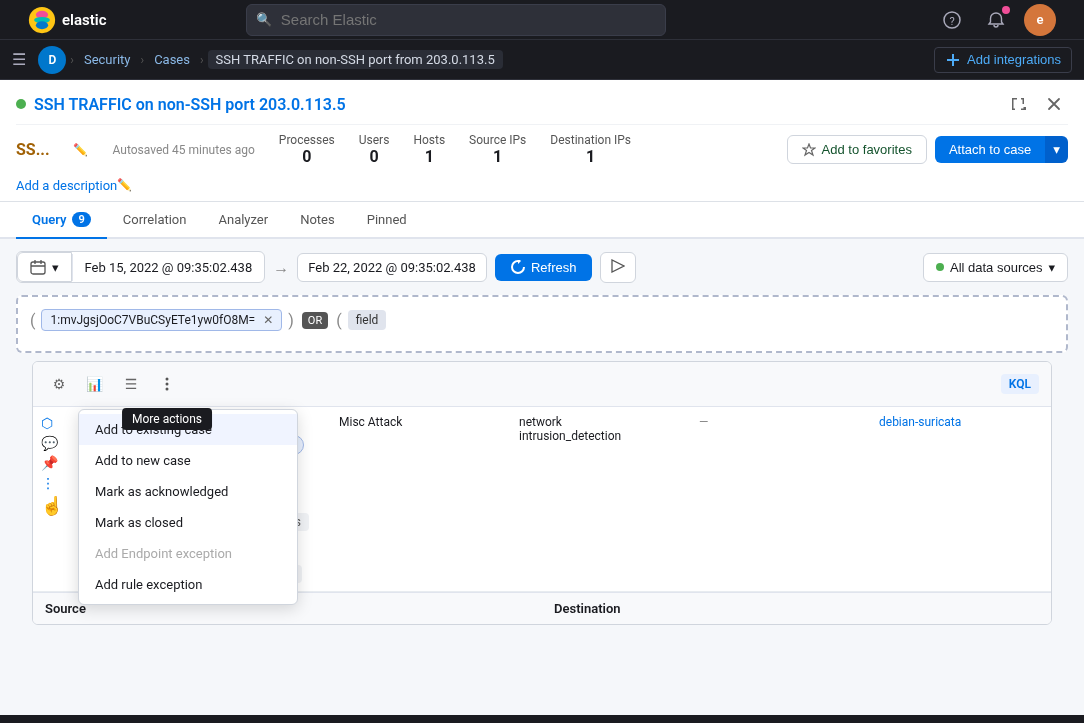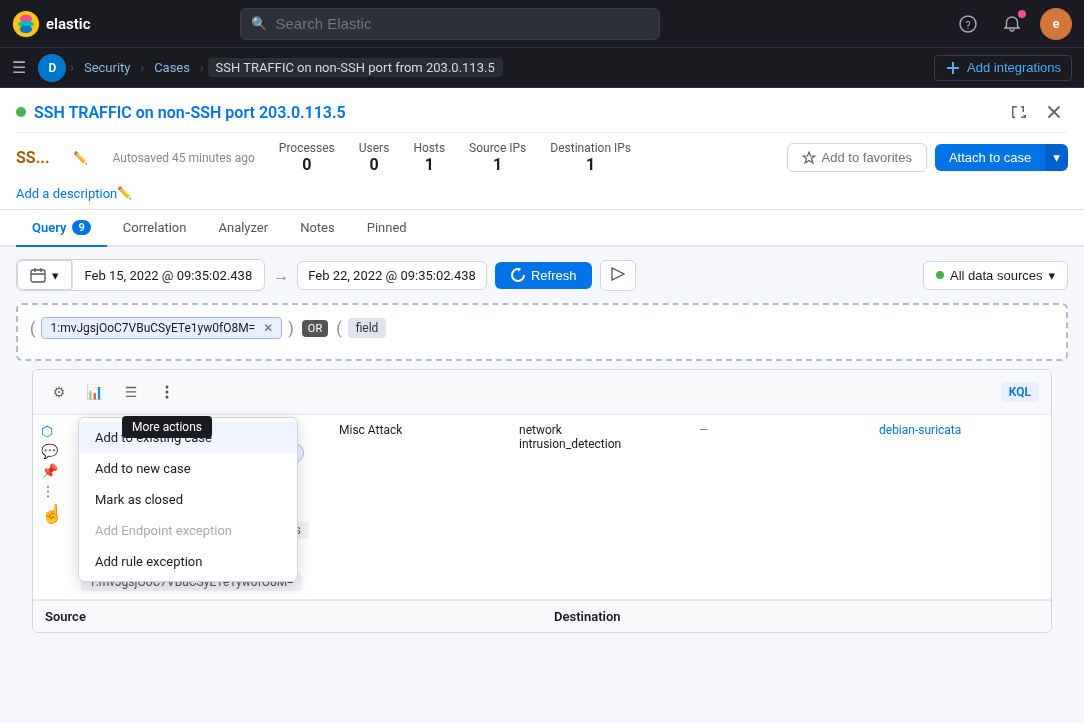--- a/index.html
+++ b/index.html
@@ -1,21 +1,21 @@
 <!DOCTYPE html>
 <html><head>
   <meta charset="utf-8">
   <style>
     * { box-sizing: border-box; margin: 0; padding: 0; }
     body { font-family: -apple-system, BlinkMacSystemFont, 'Segoe UI', Roboto, sans-serif; font-size: 14px; background: #1a1b20; color: #d4dae5; overflow: hidden; }
 
     
     .top-nav {
-      display: flex; align-items: center; height: 48px; background: #1a1b20;
-      padding: 0 12px; border-bottom: 1px solid #2e3039; gap: 8px;
+      display: flex; align-items: center; height: 40px; background: #1a1b20;
+      padding: 0 28px; border-bottom: 1px solid #2e3039; gap: 8px;
     }
     .elastic-logo { display: flex; align-items: center; gap: 6px; font-size: 15px; font-weight: 600; color: #fff; cursor: pointer; }
     .elastic-logo-icon { width: 28px; height: 28px; }
     .search-bar {
       flex: 1; max-width: 420px; margin: 0 auto;
       background: #2e3039; border: 1px solid #3a3d4a; border-radius: 6px;
       display: flex; align-items: center; padding: 0 10px; height: 32px; gap: 8px;
     }
     .search-bar input { background: none; border: none; outline: none; color: #aab; font-size: 15px; flex: 1; }
     .search-icon { color: #888; font-size: 13px; }
@@ -62,21 +62,21 @@
     .title-short { font-size: 16px; font-weight: 700; color: #a16207; }
     .edit-icon-sm { color: #0073e6; cursor: pointer; font-size: 12px; }
     .autosaved { font-size: 12px; color: #888; }
     .stat-item { text-align: center; }
     .stat-label { font-size: 12px; color: #555; }
     .stat-value { font-size: 16px; font-weight: 700; color: #1a1b20; }
     .action-buttons { display: flex; gap: 8px; margin-left: auto; align-items: center; }
     .btn-favorites {
       display: flex; align-items: center; gap: 6px; padding: 6px 14px;
       border: 1px solid #d0d5dd; border-radius: 6px; background: #fff;
-      color: #737373; font-size: 13px; cursor: pointer;
+      color: #14532d; font-size: 13px; cursor: pointer;
     }
     .btn-attach {
       display: flex; align-items: center; gap: 6px; padding: 6px 14px;
       background: #0073e6; color: #fff; border: none; border-radius: 6px;
       font-size: 13px; cursor: pointer;
     }
     .btn-attach-caret { padding: 6px 8px; background: #0060cc; border-radius: 0 6px 6px 0; color: #fff; cursor: pointer; border: none; }
 
     .add-desc { font-size: 13px; color: #0073e6; cursor: pointer; padding: 4px 0 8px; display: flex; align-items: flex-start; }
 
@@ -467,20 +467,21 @@
         <div class="source-dest-bar">
           <div>Source</div>
           <div>Destination</div>
         </div>
       </div>
 
       <div style="position:absolute;top:48px;left:62px;z-index:100;">
         <div class="dropdown-menu">
           <div class="dropdown-item highlighted">Add to existing case</div>
           <div class="dropdown-item">Add to new case</div>
+          <div class="dropdown-item">Mark as acknowledged</div>
           <div class="dropdown-item">Mark as closed</div>
           <div class="dropdown-item disabled">Add Endpoint exception</div>
           <div class="dropdown-item">Add rule exception</div>
         </div>
       </div>
     </div>
   </div>
 </div>
 
 </body></html>

